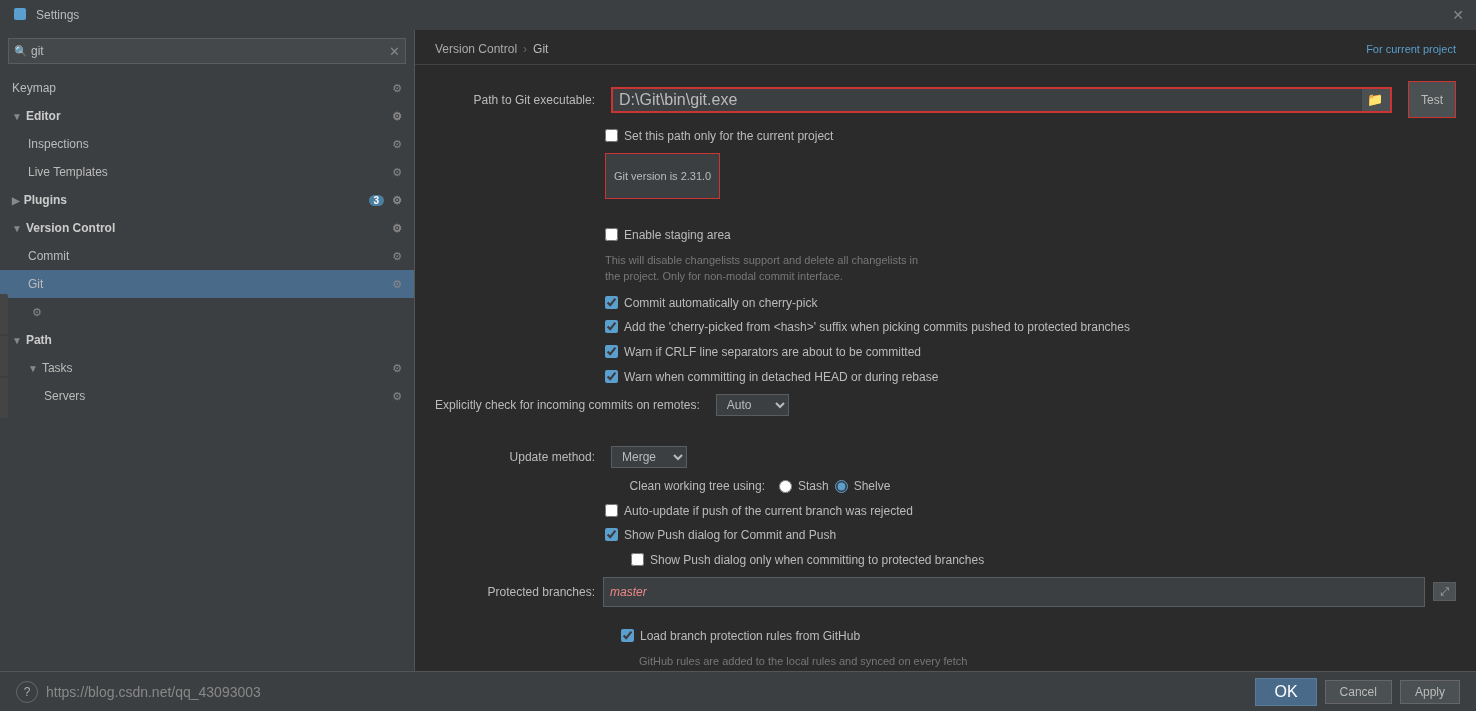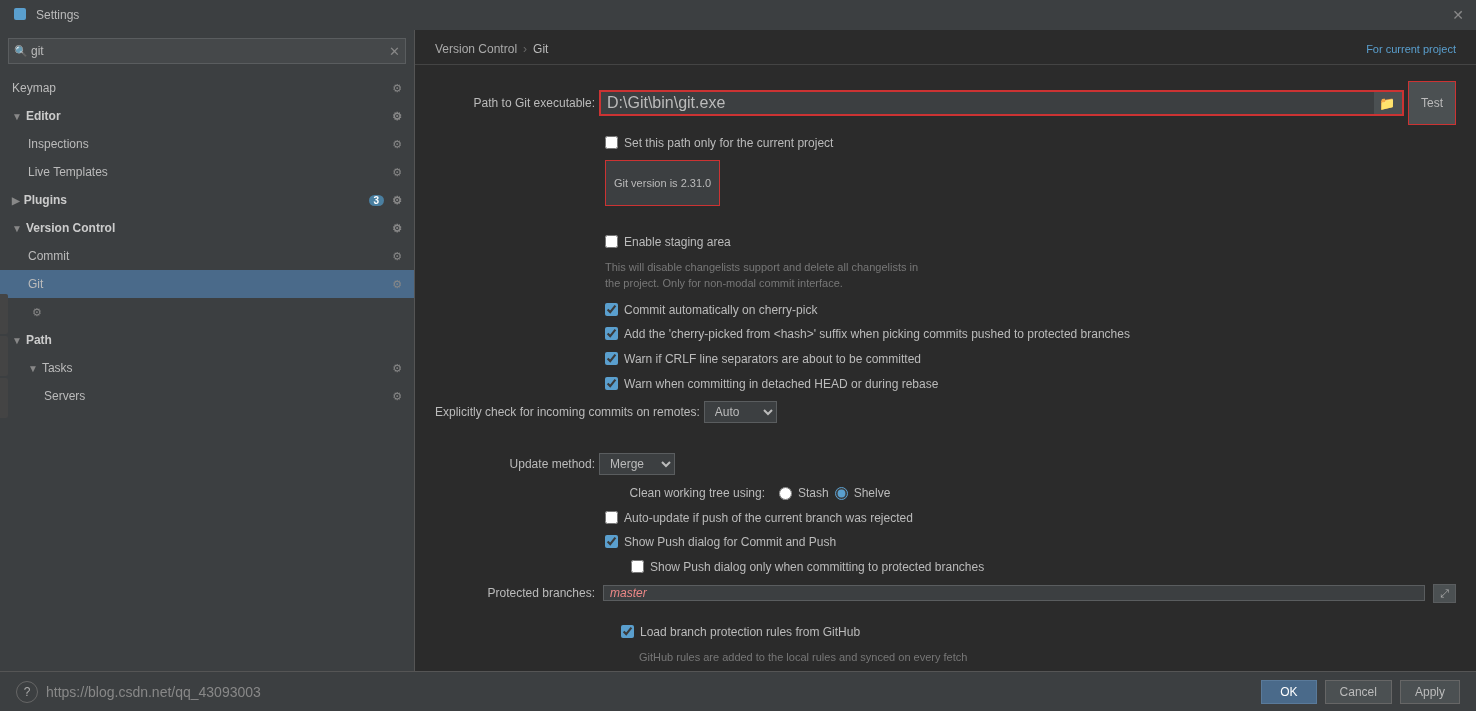--- a/index.html
+++ b/index.html
@@ -145,21 +145,21 @@
     }
     .content-body {
       flex: 1;
       overflow-y: auto;
       padding: 16px 20px;
     }
     .form-row {
       display: flex;
       align-items: center;
       margin-bottom: 10px;
-      gap: 4px;
+      gap: 16px;
     }
     .form-label {
       color: #bbbbbb;
       min-width: 160px;
       text-align: right;
       flex-shrink: 0;
     }
     .git-path-wrapper {
       flex: 1;
       display: flex;
@@ -186,21 +186,21 @@
       height: 100%;
       font-size: 13px;
     }
     .test-btn {
       background: #4b5052;
       border: 1px solid #cc3333;
       color: #bbbbbb;
       padding: 4px 12px;
       cursor: pointer;
       font-size: 12px;
-      height: 44px;
+      height: 37px;
       white-space: nowrap;
     }
     .checkbox-row {
       display: flex;
       align-items: flex-start;
       margin-bottom: 8px;
       padding-left: 170px;
       gap: 6px;
     }
     .checkbox-row.indent-sub {
@@ -246,21 +246,21 @@
       accent-color: #5a9fce;
       cursor: pointer;
     }
     .protected-branches-input {
       background: #3c3f41;
       border: 1px solid #5a5d5f;
       color: #ee8888;
       padding: 3px 6px;
       font-size: 12px;
       flex: 1;
-      height: 16px;
+      height: 30px;
       outline: none;
       font-style: italic;
     }
     .protected-row {
       display: flex;
       align-items: center;
       margin-bottom: 21px;
       gap: 8px;
     }
     .expand-btn {
@@ -308,21 +308,21 @@
     .footer-url {
       color: #888;
       font-size: 14px;
     }
     .btn-ok {
       background: #4a6a8a;
       border: 1px solid #5a7a9a;
       color: #ffffff;
       padding: 4px 18px;
       cursor: pointer;
-      font-size: 12px;
+      font-size: 16px;
     }
     .btn-cancel {
       background: #4b5052;
       border: 1px solid #666;
       color: #bbbbbb;
       padding: 4px 14px;
       cursor: pointer;
       font-size: 12px;
     }
     .btn-apply {

